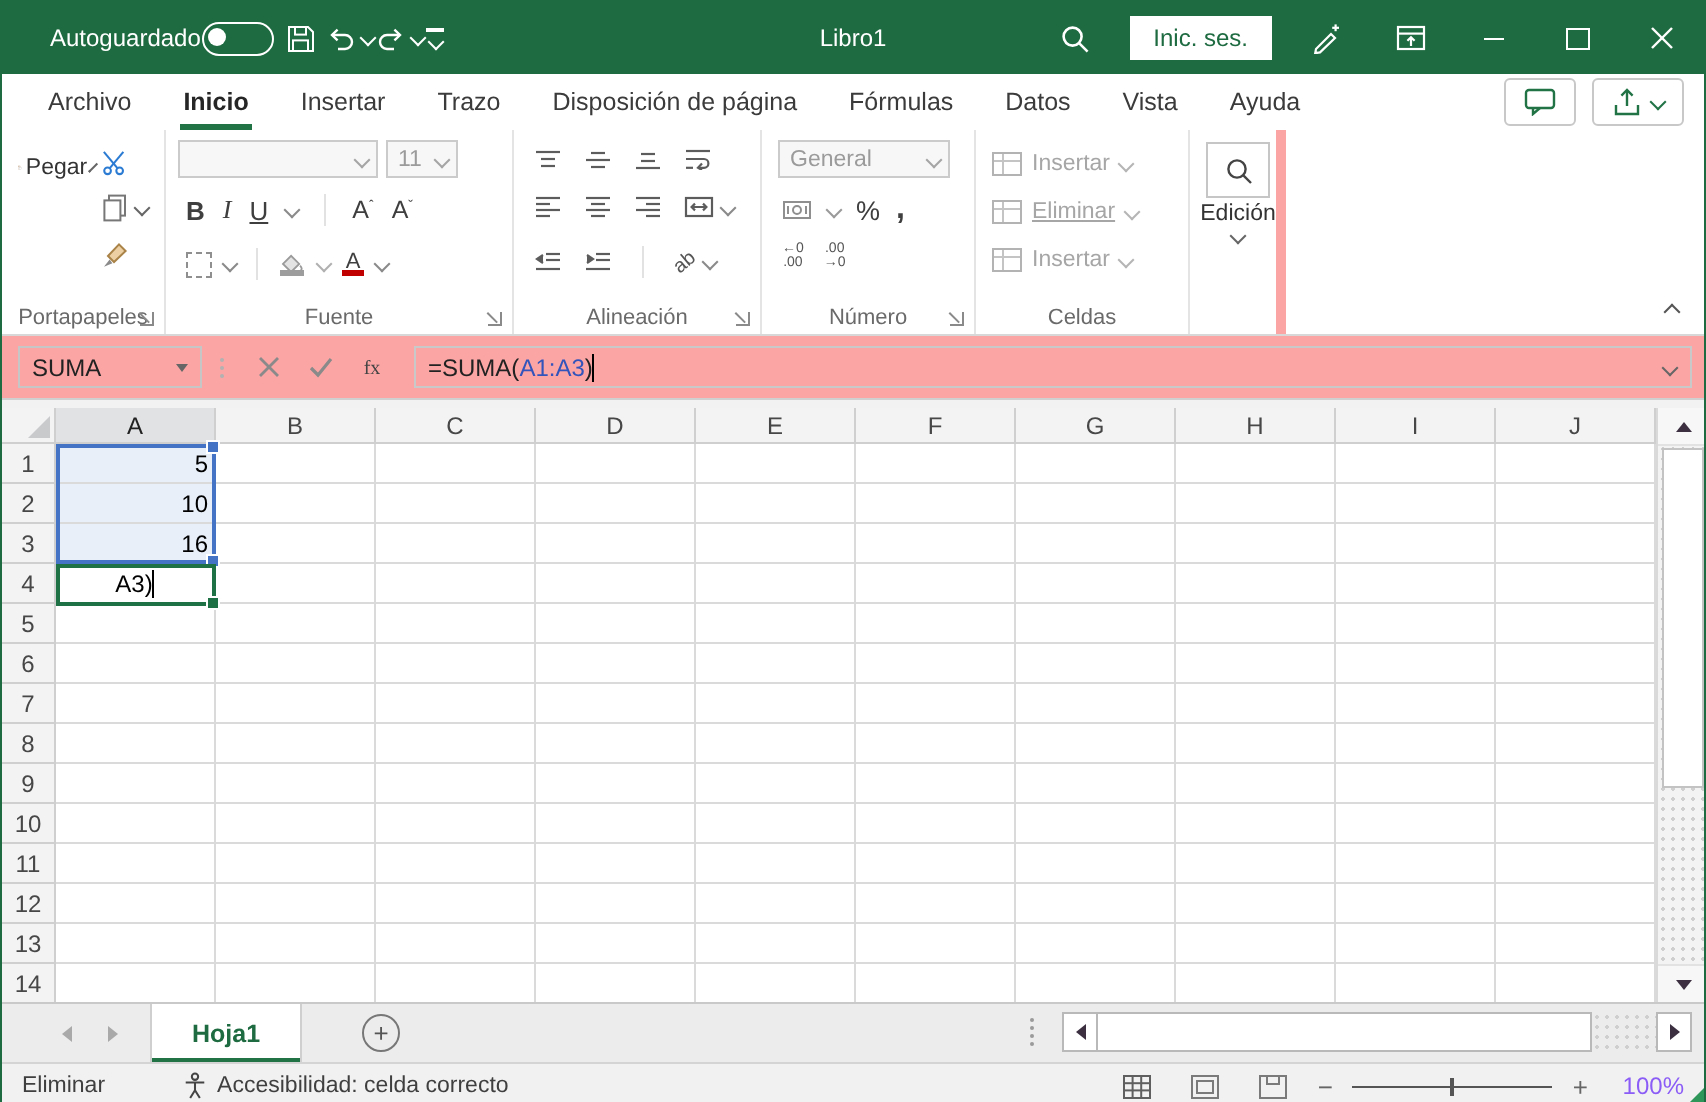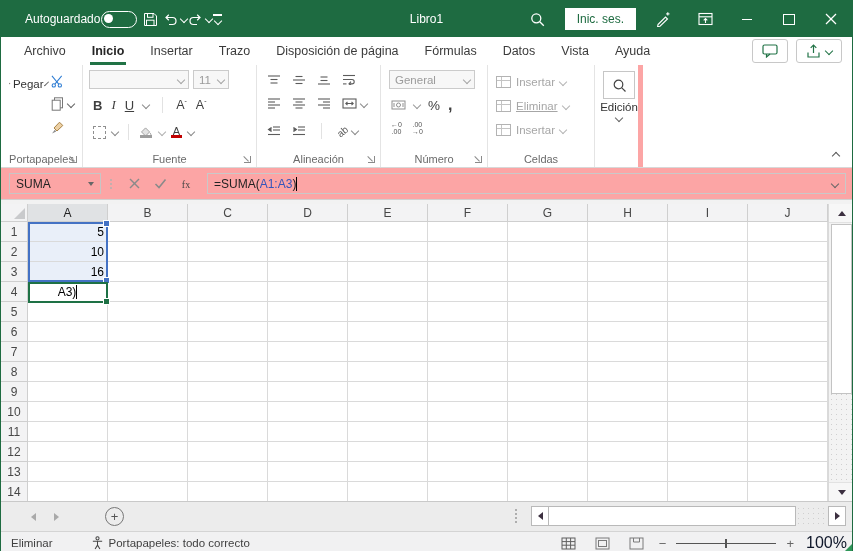--- a/index.html
+++ b/index.html
@@ -136,21 +136,21 @@
 
   
   .statusbar{flex:0 0 23px;background:#f1f1f2;border-top:1px solid #d4d4d4;display:flex;align-items:center;font-size:11.5px;color:#3f3f3f;position:relative;box-sizing:border-box;}
   .sb-mode{margin-left:10px;}
   .sb-acc{margin-left:38px;display:flex;align-items:center;gap:5px;}
   .sb-right{position:absolute;right:10px;display:flex;align-items:center;}
   .viewbtn{width:24px;height:20px;display:flex;align-items:center;justify-content:center;margin-right:10px;}
   .zoomline{width:100px;height:1px;background:#555;position:relative;margin:0 10px;}
   .zoomhandle{position:absolute;left:49px;top:-4px;width:1.5px;height:9px;background:#555;}
   .zminus,.zplus{color:#666;font-size:13px;}
-  .zoompct{margin-left:12px;color:#0f172a;font-size:16px;width:36px;text-align:right;}
+  .zoompct{margin-left:12px;color:#8b5cf6;font-size:12px;width:36px;text-align:right;}
   .resizegrip{position:absolute;right:0;bottom:0;width:0;height:0;border-left:10px solid transparent;border-bottom:10px solid #2e9658;}
 </style>
 </head>
 <body>
 
 <div class="window">
 
   <div class="titlebar">
     <div class="tb-left">
       <span>Autoguardado</span>
@@ -693,20 +693,21 @@
           <span class="tri-dn-s"></span>
         </div>
     </div>
   </div>
 
   <div class="sheetbar">
     <span class="navarrows">
       <span class="tri-l"></span>
       <span class="tri-r"></span>
     </span>
+    <div class="sheettab">Hoja1</div>
     <span class="addsheet">+</span>
     <div class="hscroll">
       <span class="hs-grip">
           <i></i>
           <i></i>
           <i></i>
           <i></i>
         </span>
       <span class="hs-btn">
           <span class="tri-l"></span>
@@ -719,21 +720,21 @@
     </div>
   </div>
 
   <div class="statusbar">
     <span class="sb-mode">Eliminar</span>
     <span class="sb-acc">
       <svg width="13" height="14" viewBox="0 0 14 15" fill="none" stroke="#444" stroke-width="1.1">
           <circle cx="7" cy="2.5" r="1.7"></circle>
           <path d="M2 5.6 h10 M7 5.6 v4.2 M7 9.8 l-2.6 4.2 M7 9.8 l2.6 4.2"></path>
         </svg>
-      <span>Portapapeles: todo correcto</span>
+      <span>Accesibilidad: celda correcto</span>
     </span>
     <span class="sb-right">
       <span class="viewbtn">
         <svg width="15" height="13" viewBox="0 0 15 13" fill="none" stroke="#5f5f5f">
             <rect x="1" y="1" width="13" height="11"></rect>
             <line x1="1" y1="4.6" x2="14" y2="4.6"></line>
             <line x1="1" y1="8.2" x2="14" y2="8.2"></line>
             <line x1="5.3" y1="1" x2="5.3" y2="12"></line>
             <line x1="9.6" y1="1" x2="9.6" y2="12"></line>
           </svg>

